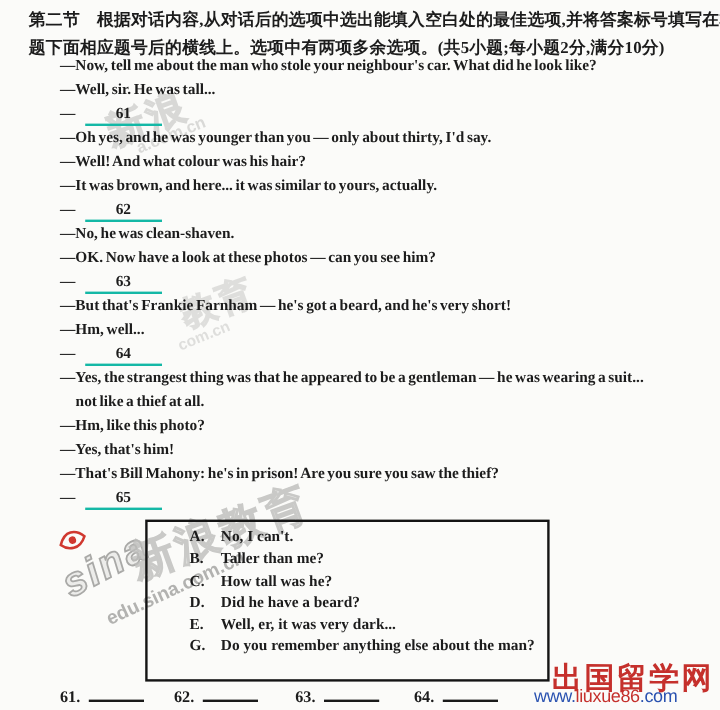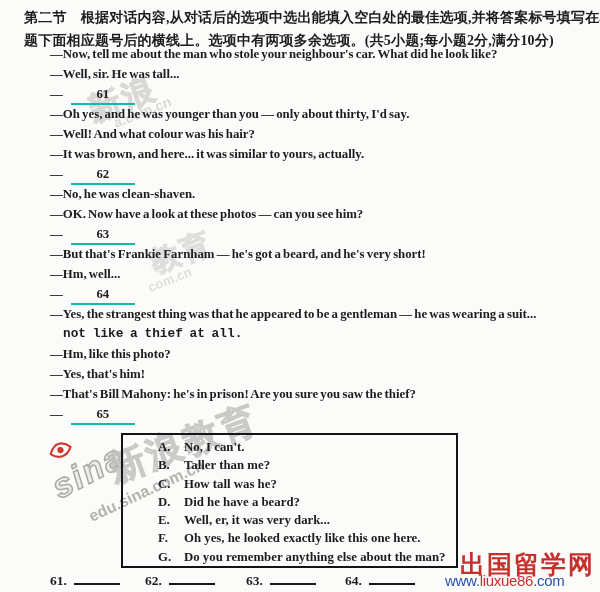--- a/index.html
+++ b/index.html
@@ -7,21 +7,21 @@
         color:#1c1c1c;font-family:"Liberation Serif",serif;}
 
   
   .header{position:absolute;left:24px;top:7px;z-index:2;font-weight:700;}
   .header .hline{white-space:nowrap;font-size:14px;line-height:22.5px;letter-spacing:.2px;}
 
   
   .dialogue{position:absolute;left:0;top:44px;width:490px;z-index:2;}
   .dline{height:20px;line-height:20px;padding-left:50px;font-size:12.8px;font-weight:700;
          white-space:nowrap;word-spacing:-1px;}
-  .dline.cont{padding-left:63px;font-family:Liberation Mono, monospace;}
+  .dline.cont{padding-left:63px;}
   .blank{display:inline-block;width:64px;margin-left:8px;border-bottom:2px solid #14b8a6;
          text-align:center;height:18px;line-height:18px;}
 
   
   .optbox{position:absolute;left:121px;top:433px;width:337px;height:135px;z-index:2;
           border:2px solid #141414;box-sizing:border-box;padding:3px 0 0 11px;}
   .orow{height:18.3px;line-height:18.3px;font-size:12.8px;font-weight:700;white-space:nowrap;margin-left:24px;}
   .olabel{display:inline-block;width:26px;}
 
   
@@ -103,21 +103,20 @@
     <div class="dline"><span>—That's Bill Mahony: he's in prison! Are you sure you saw the thief?</span></div>
     <div class="dline"><span>—</span><span class="blank"><span>65</span></span></div>
   </div>
 
   <div class="optbox">
     <div class="orow"><span class="olabel">A.</span><span>No, I can't.</span></div>
     <div class="orow"><span class="olabel">B.</span><span>Taller than me?</span></div>
     <div class="orow"><span class="olabel">C.</span><span>How tall was he?</span></div>
     <div class="orow"><span class="olabel">D.</span><span>Did he have a beard?</span></div>
     <div class="orow"><span class="olabel">E.</span><span>Well, er, it was very dark...</span></div>
-    <div class="orow"><span class="olabel">F.</span><span>Oh yes, he looked exactly like this one here.</span></div>
     <div class="orow"><span class="olabel">G.</span><span>Do you remember anything else about the man?</span></div>
   </div>
 
   <div class="answers">
     <span class="aitem" style="left:50px"><span>61.</span><span class="aline"></span></span>
     <span class="aitem" style="left:145px"><span>62.</span><span class="aline"></span></span>
     <span class="aitem" style="left:246px"><span>63.</span><span class="aline"></span></span>
     <span class="aitem" style="left:345px"><span>64.</span><span class="aline"></span></span>
   </div>
 

